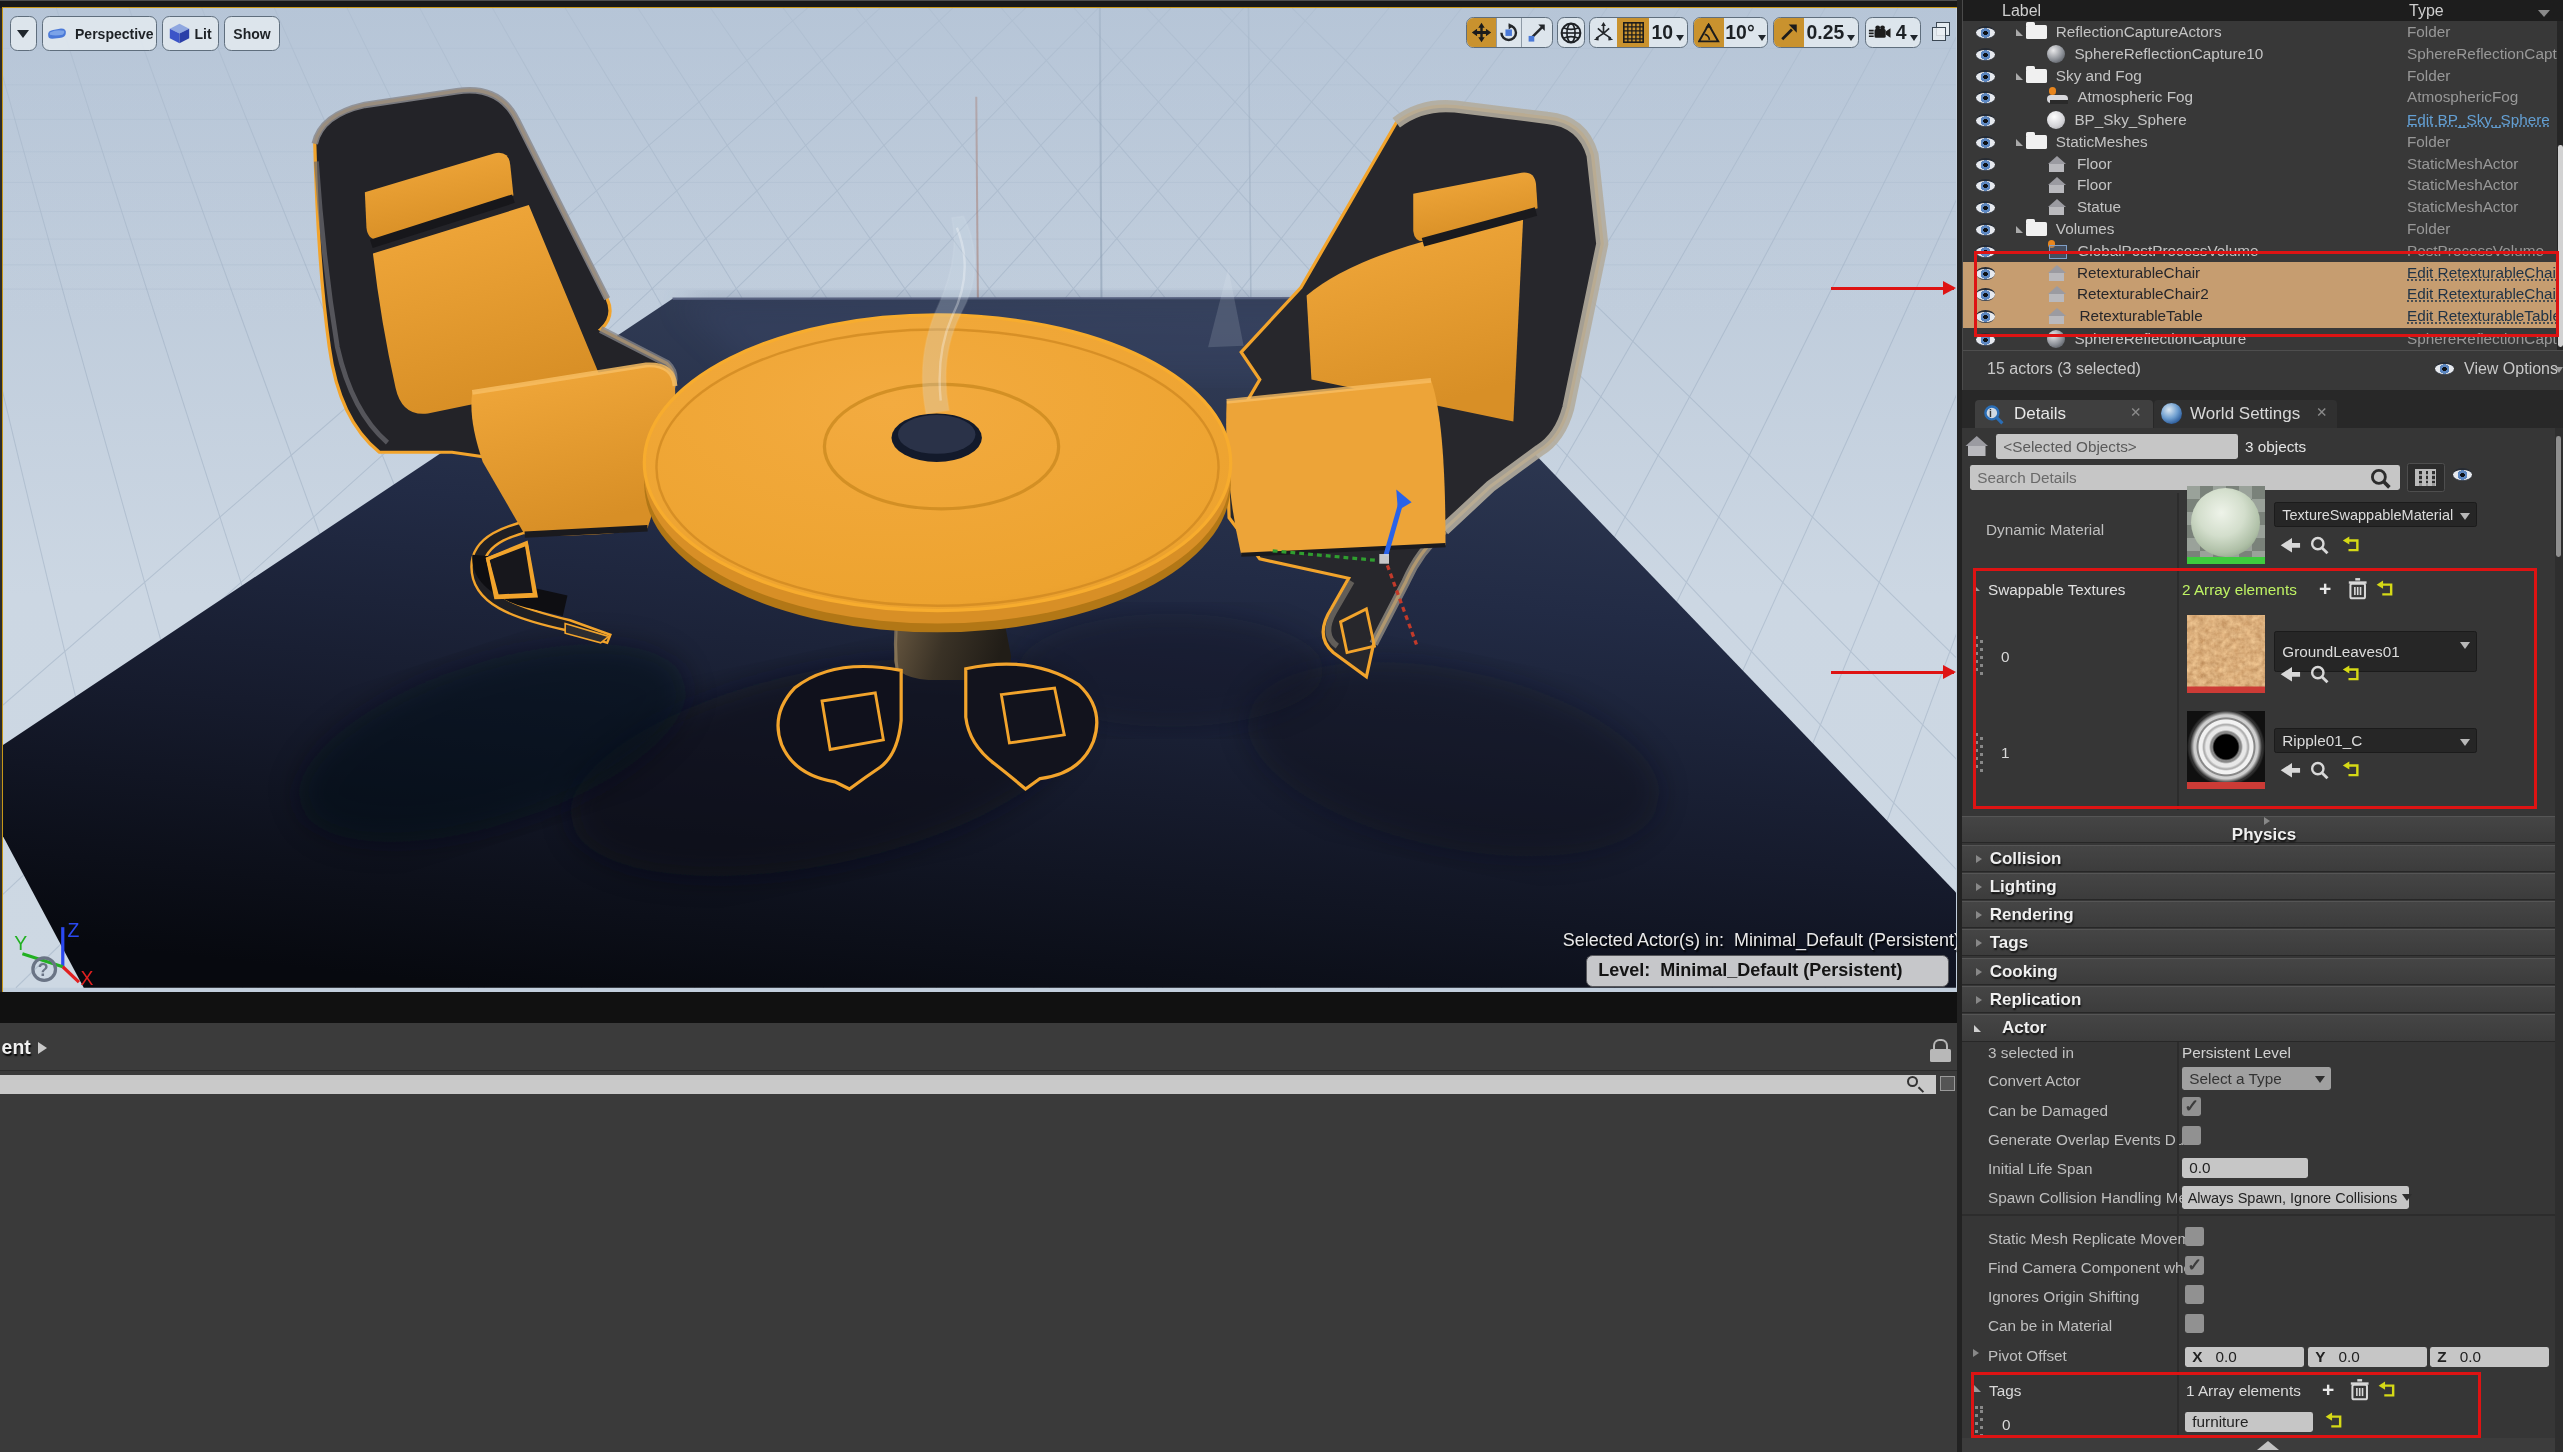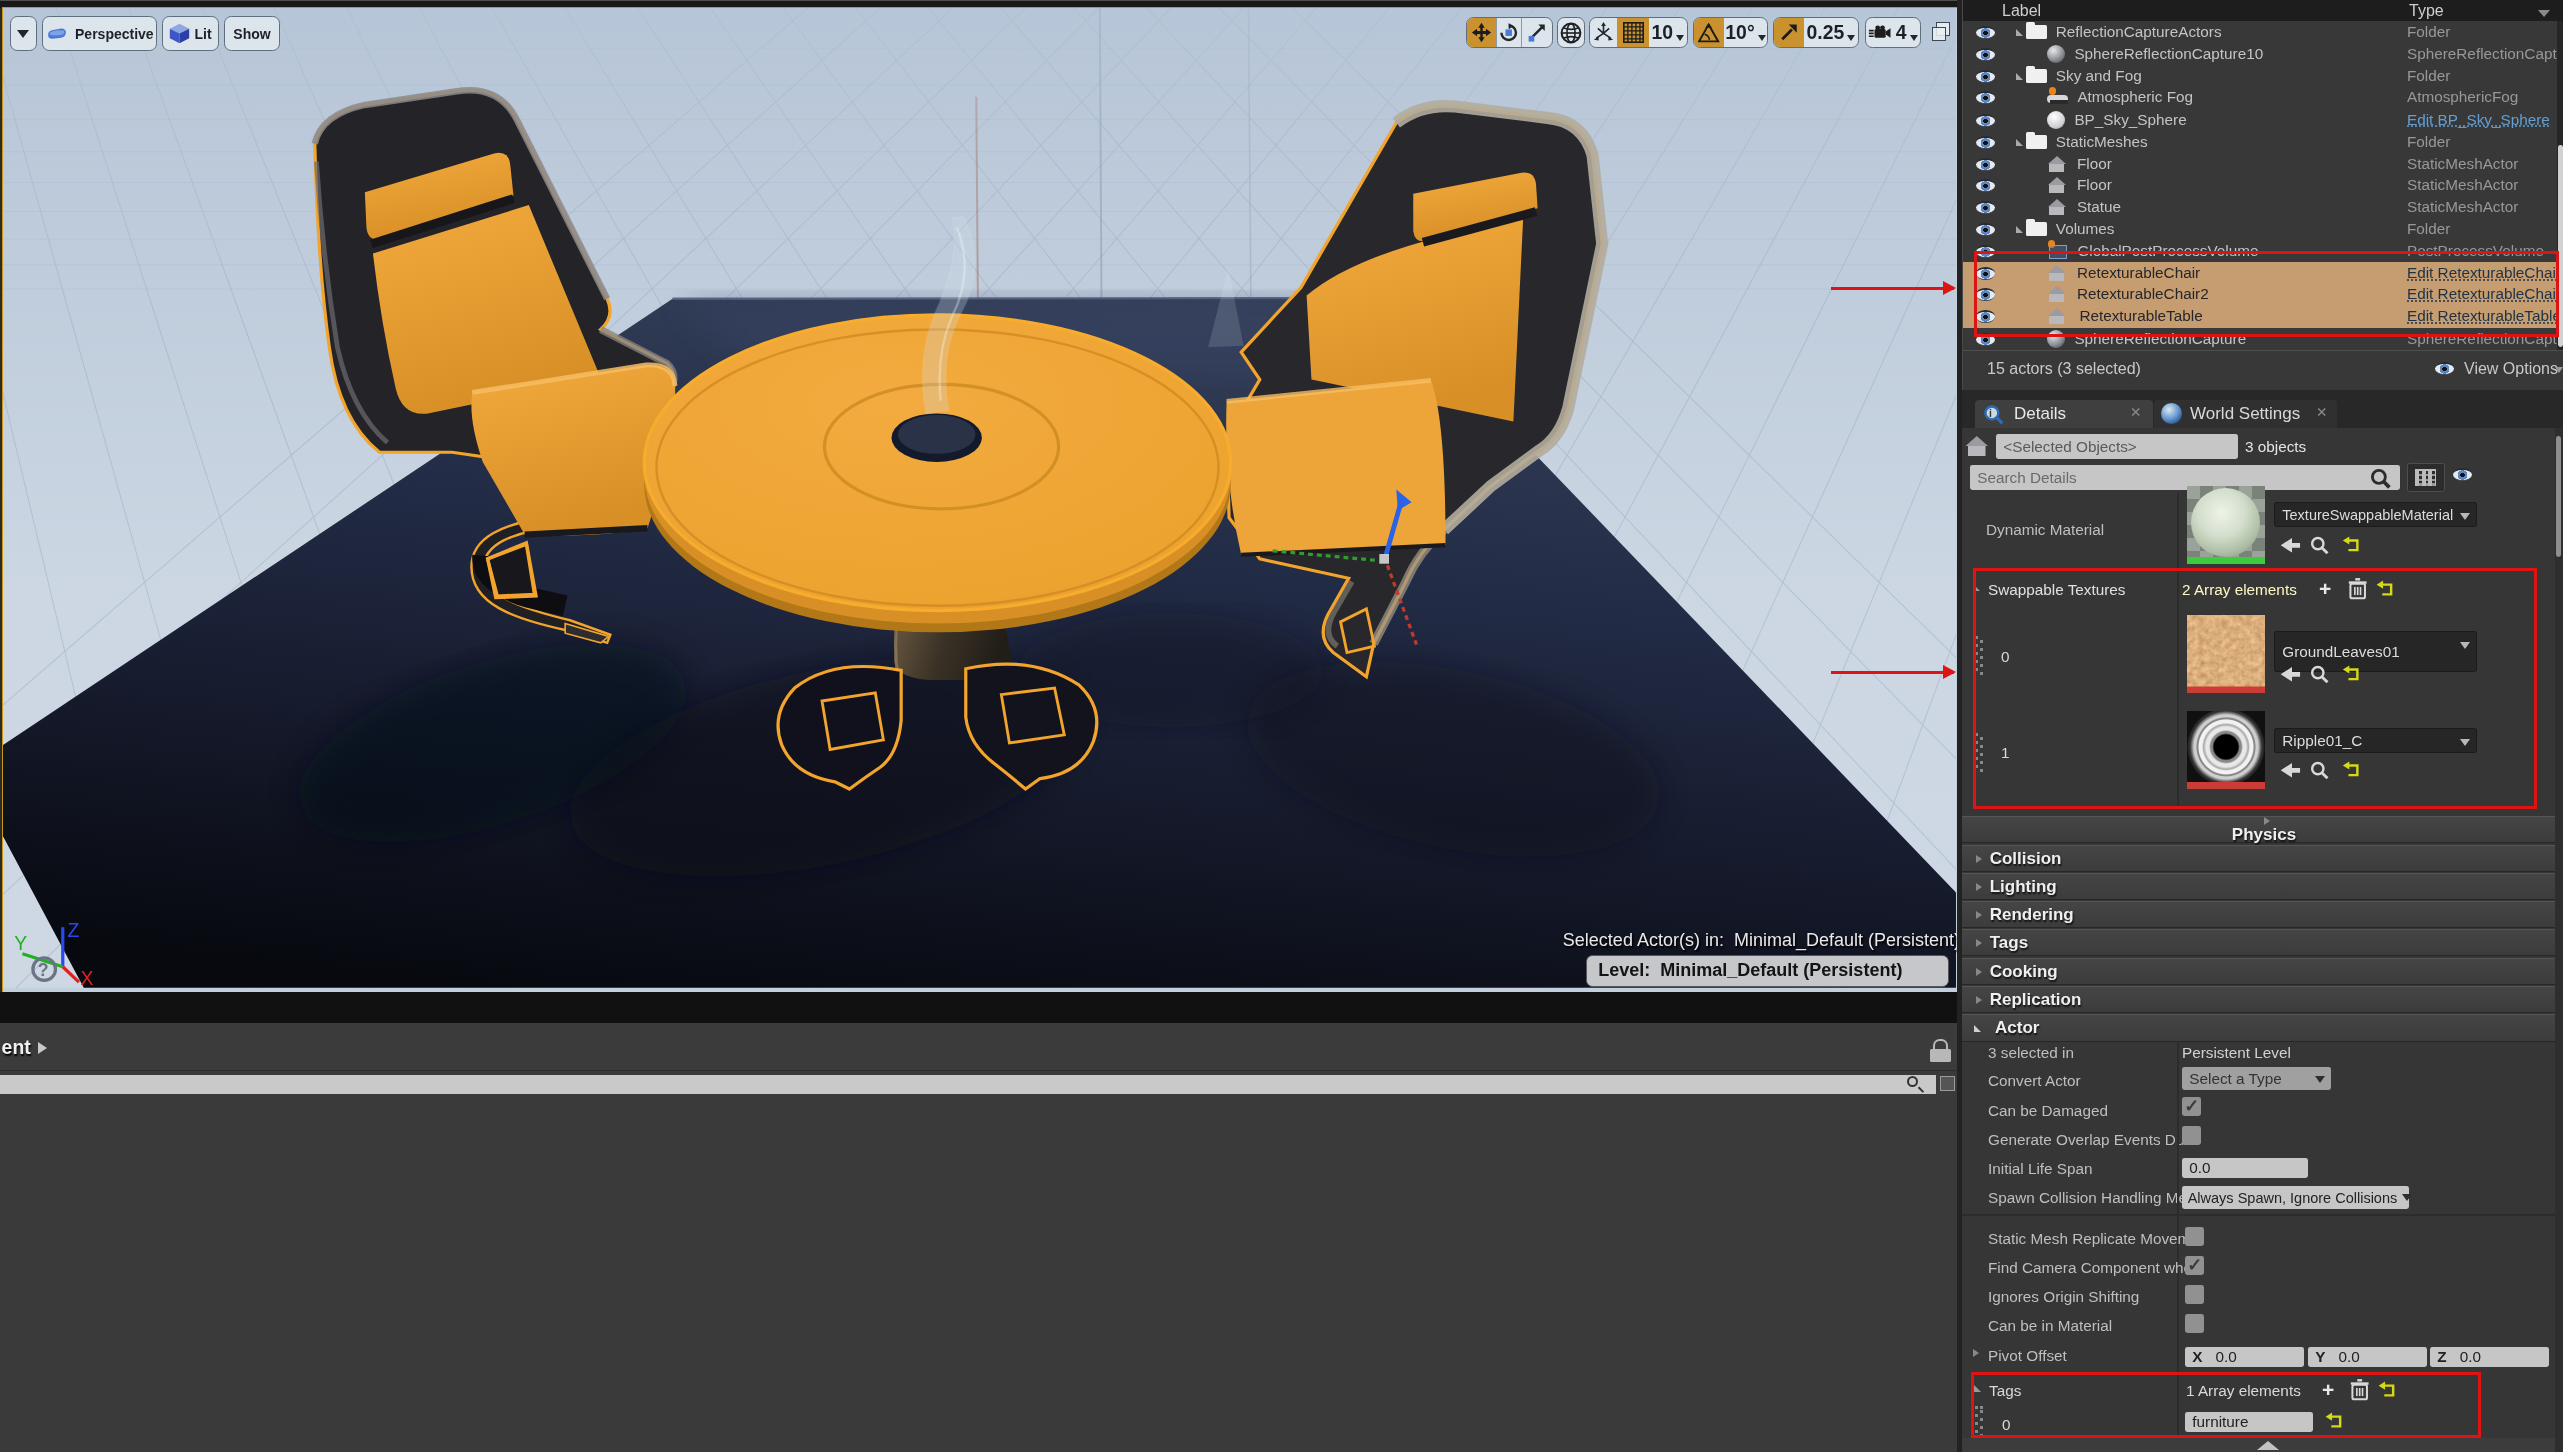--- a/index.html
+++ b/index.html
@@ -539,21 +539,21 @@
             <path d="M2 14 L16 5 V11 H26 V17 H16 V23 Z" fill="#d8d8d8"></path>
             <circle cx="48" cy="12" r="7" fill="none" stroke="#d8d8d8" stroke-width="3"></circle>
             <line x1="53" y1="17" x2="60" y2="24" stroke="#d8d8d8" stroke-width="3.5"></line>
             <path d="M84 8 H97 V20 H86" fill="none" stroke="#d5d916" stroke-width="3"></path>
             <polygon points="87,3 79,8 87,13" fill="#d5d916"></polygon>
           </svg>
       </div>
 
       <div class="dlbl" style="left:26px;top:191px;color:#e0e0e0;">Swappable Textures</div>
       <div class="tri-exp abs" style="left:11.3px;top:194px;border-left-color:#9a9a9a;"></div>
-      <div class="dlbl" style="left:220px;top:191px;color:#fef9c3;">2 Array elements</div>
+      <div class="dlbl" style="left:220px;top:191px;color:#bef264;">2 Array elements</div>
       <div class="abs icoplus" style="left:357px;top:187px;">+</div>
       <svg class="abs" style="left:386px;top:188px;" width="19.4" height="22" viewBox="0 0 24 27">
           <rect x="3" y="7" width="18" height="18" rx="2" fill="none" stroke="#d8d8d8" stroke-width="2.5"></rect>
           <line x1="1" y1="5.5" x2="23" y2="5.5" stroke="#d8d8d8" stroke-width="3"></line>
           <line x1="9" y1="1.5" x2="15" y2="1.5" stroke="#d8d8d8" stroke-width="3"></line>
           <line x1="8.5" y1="11" x2="8.5" y2="21" stroke="#d8d8d8" stroke-width="2"></line>
           <line x1="12" y1="11" x2="12" y2="21" stroke="#d8d8d8" stroke-width="2"></line>
           <line x1="15.5" y1="11" x2="15.5" y2="21" stroke="#d8d8d8" stroke-width="2"></line>
         </svg>
       <svg class="abs" style="left:413px;top:189px;" width="19.4" height="19.4" viewBox="0 0 24 24">
@@ -627,21 +627,21 @@
       <div class="cat" style="top:568px;height:27px;">
           <span class="tri-col" style="margin-left:13.7px;"></span>
           <span style="margin-left:8px;">Cooking</span>
         </div>
       <div class="cat" style="top:596px;height:27px;">
           <span class="tri-col" style="margin-left:13.7px;"></span>
           <span style="margin-left:8px;">Replication</span>
         </div>
       <div class="cat" style="top:624px;height:28px;">
           <span class="tri-exp" style="margin-left:12px;border-left-color:#cfcfcf;"></span>
-          <span style="margin-left:14px;">Actor</span>
+          <span style="margin-left:21px;">Actor</span>
         </div>
 
       <div class="dlbl" style="left:26px;top:654px;">3 selected in</div>
       <div class="dlbl" style="left:220px;top:654px;color:#d2d2d2;">Persistent Level</div>
       <div class="dlbl" style="left:26px;top:682px;">Convert Actor</div>
       <div class="inp" style="left:220px;top:677px;width:149px;height:23.4px;background:#a0a0a0;color:#333;">Select a Type<span style="position:absolute;right:6.5px;top:9px;width:0;height:0;border-top:7.3px solid #2e2e2e;border-left:5.7px solid transparent;border-right:5.7px solid transparent;"></span></div>
       <div class="dlbl" style="left:26px;top:712px;">Can be Damaged</div>
       <div class="cb chk" style="left:220px;top:707px;">✓</div>
       <div class="dlbl" style="left:26px;top:741px;width:195px;">Generate Overlap Events Durin</div>
       <div class="cb" style="left:220px;top:736px;"></div>

